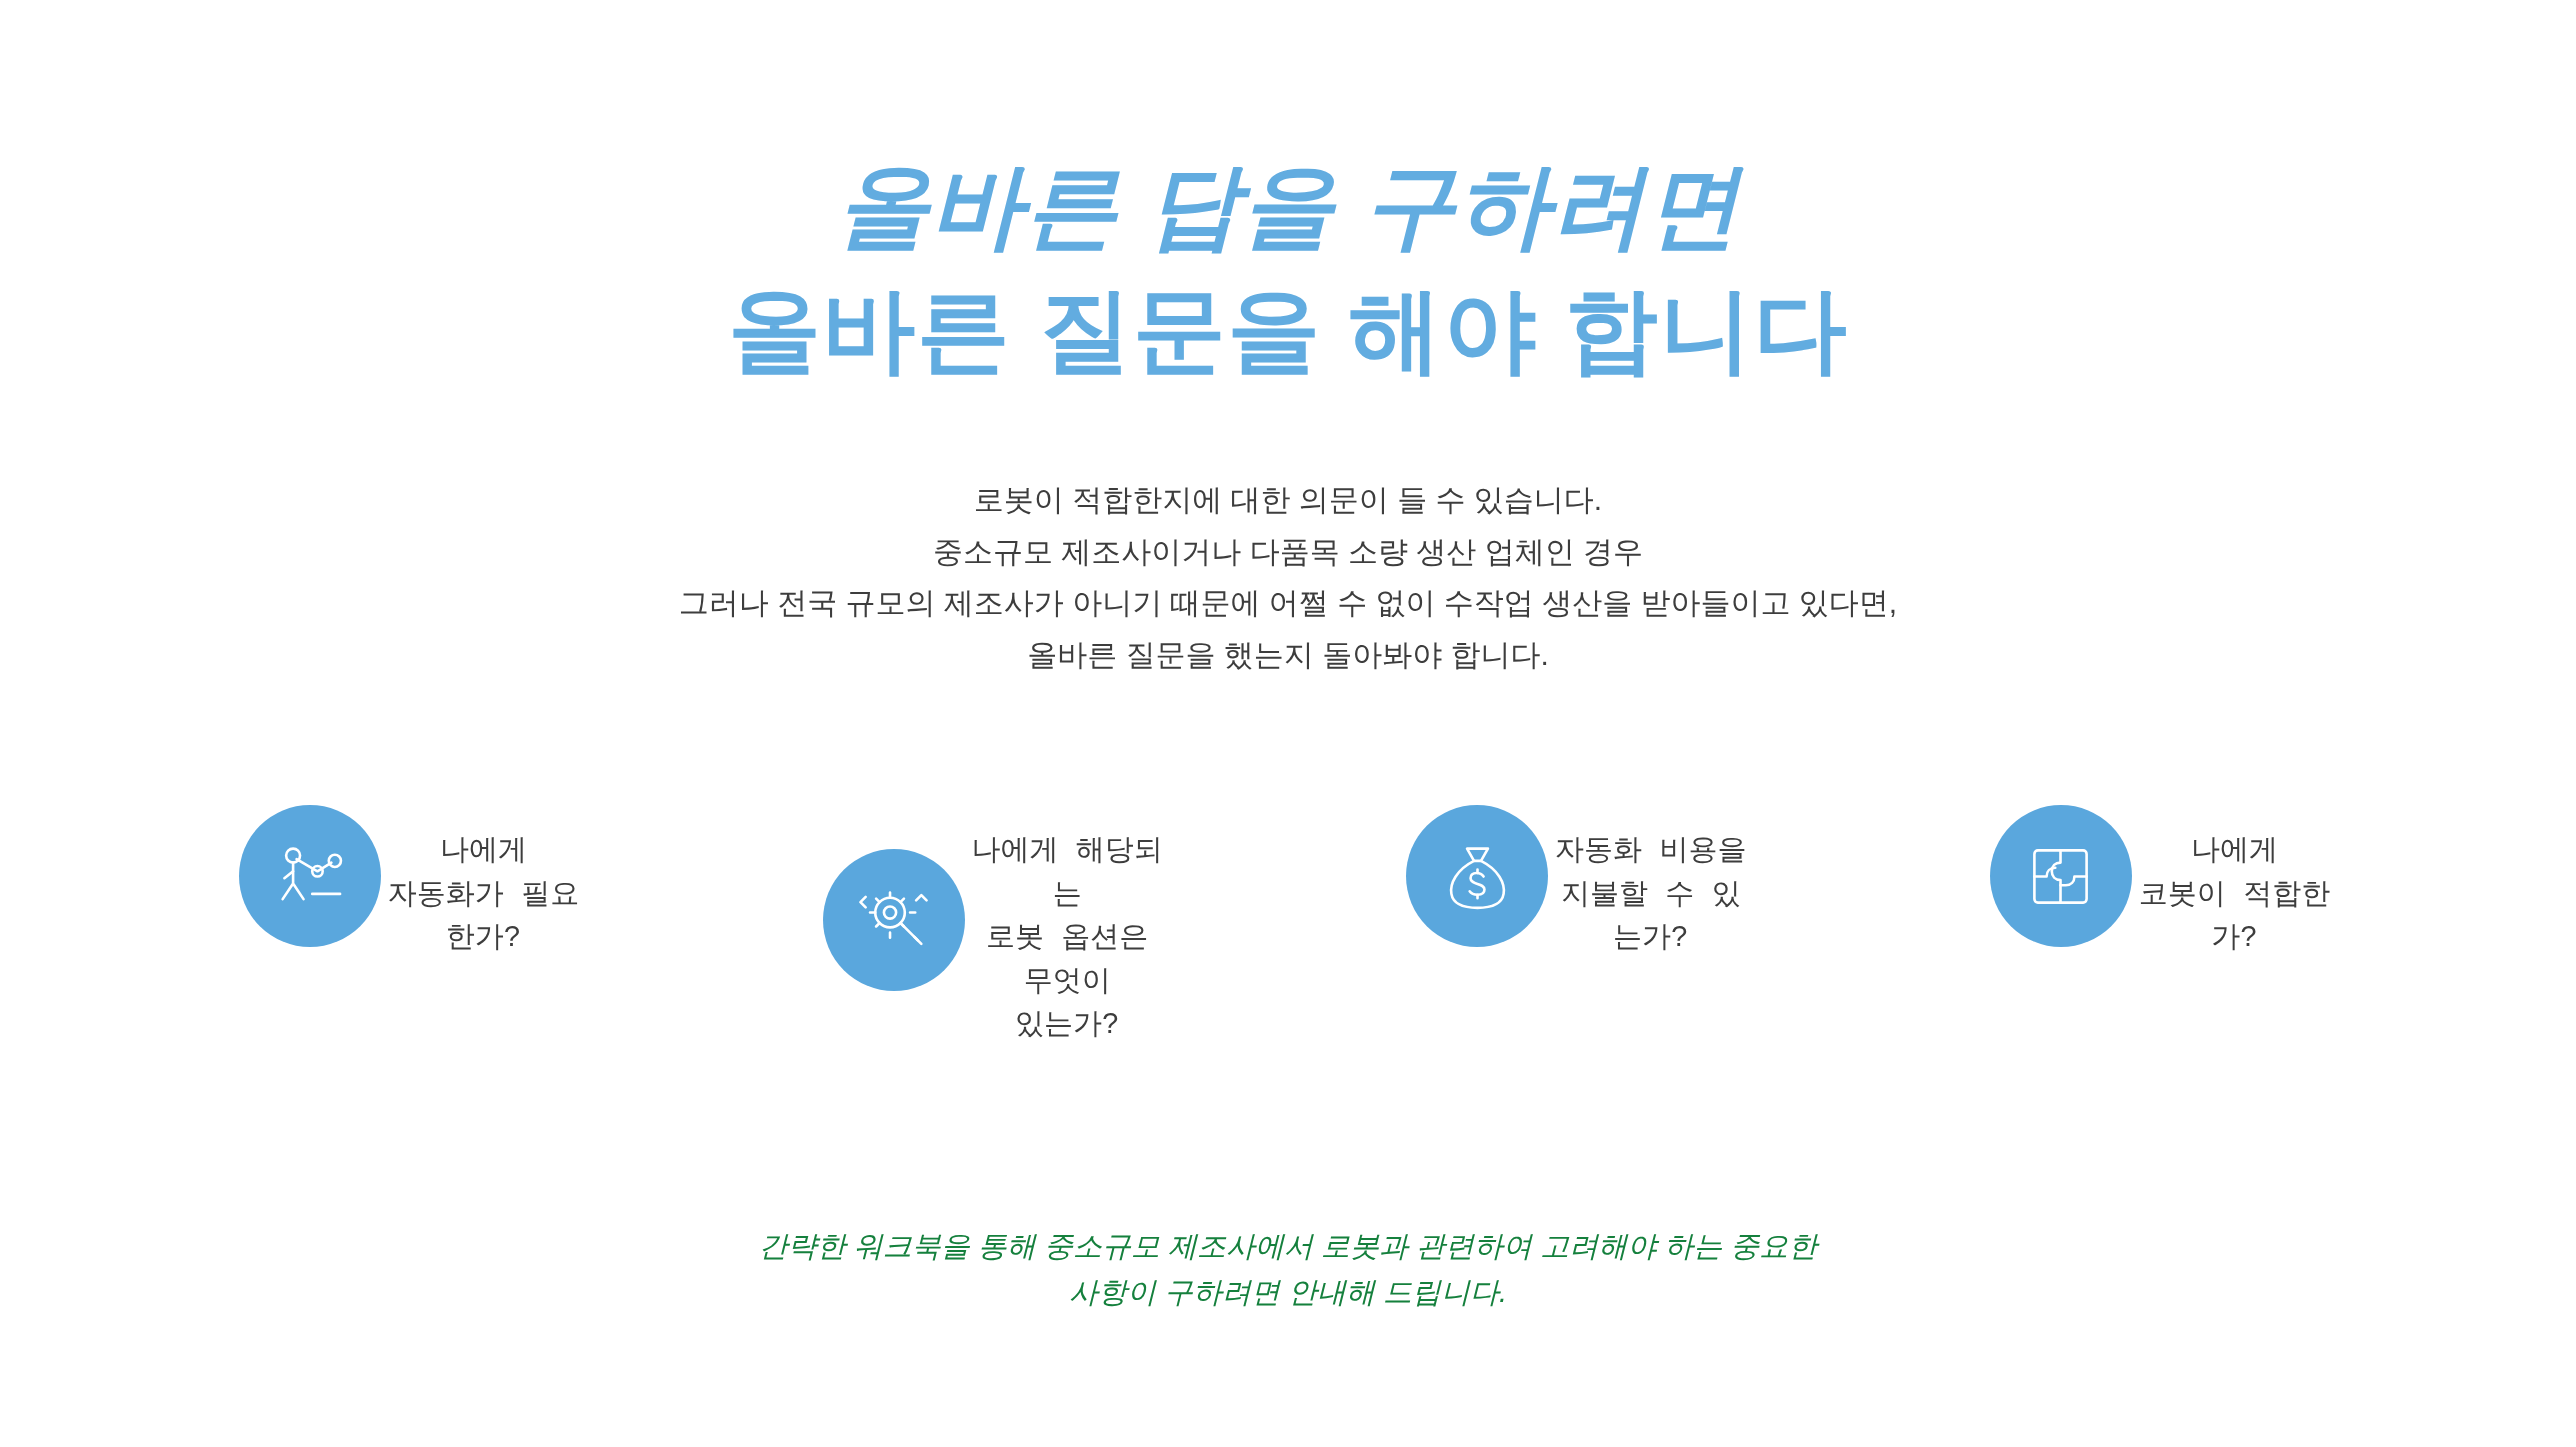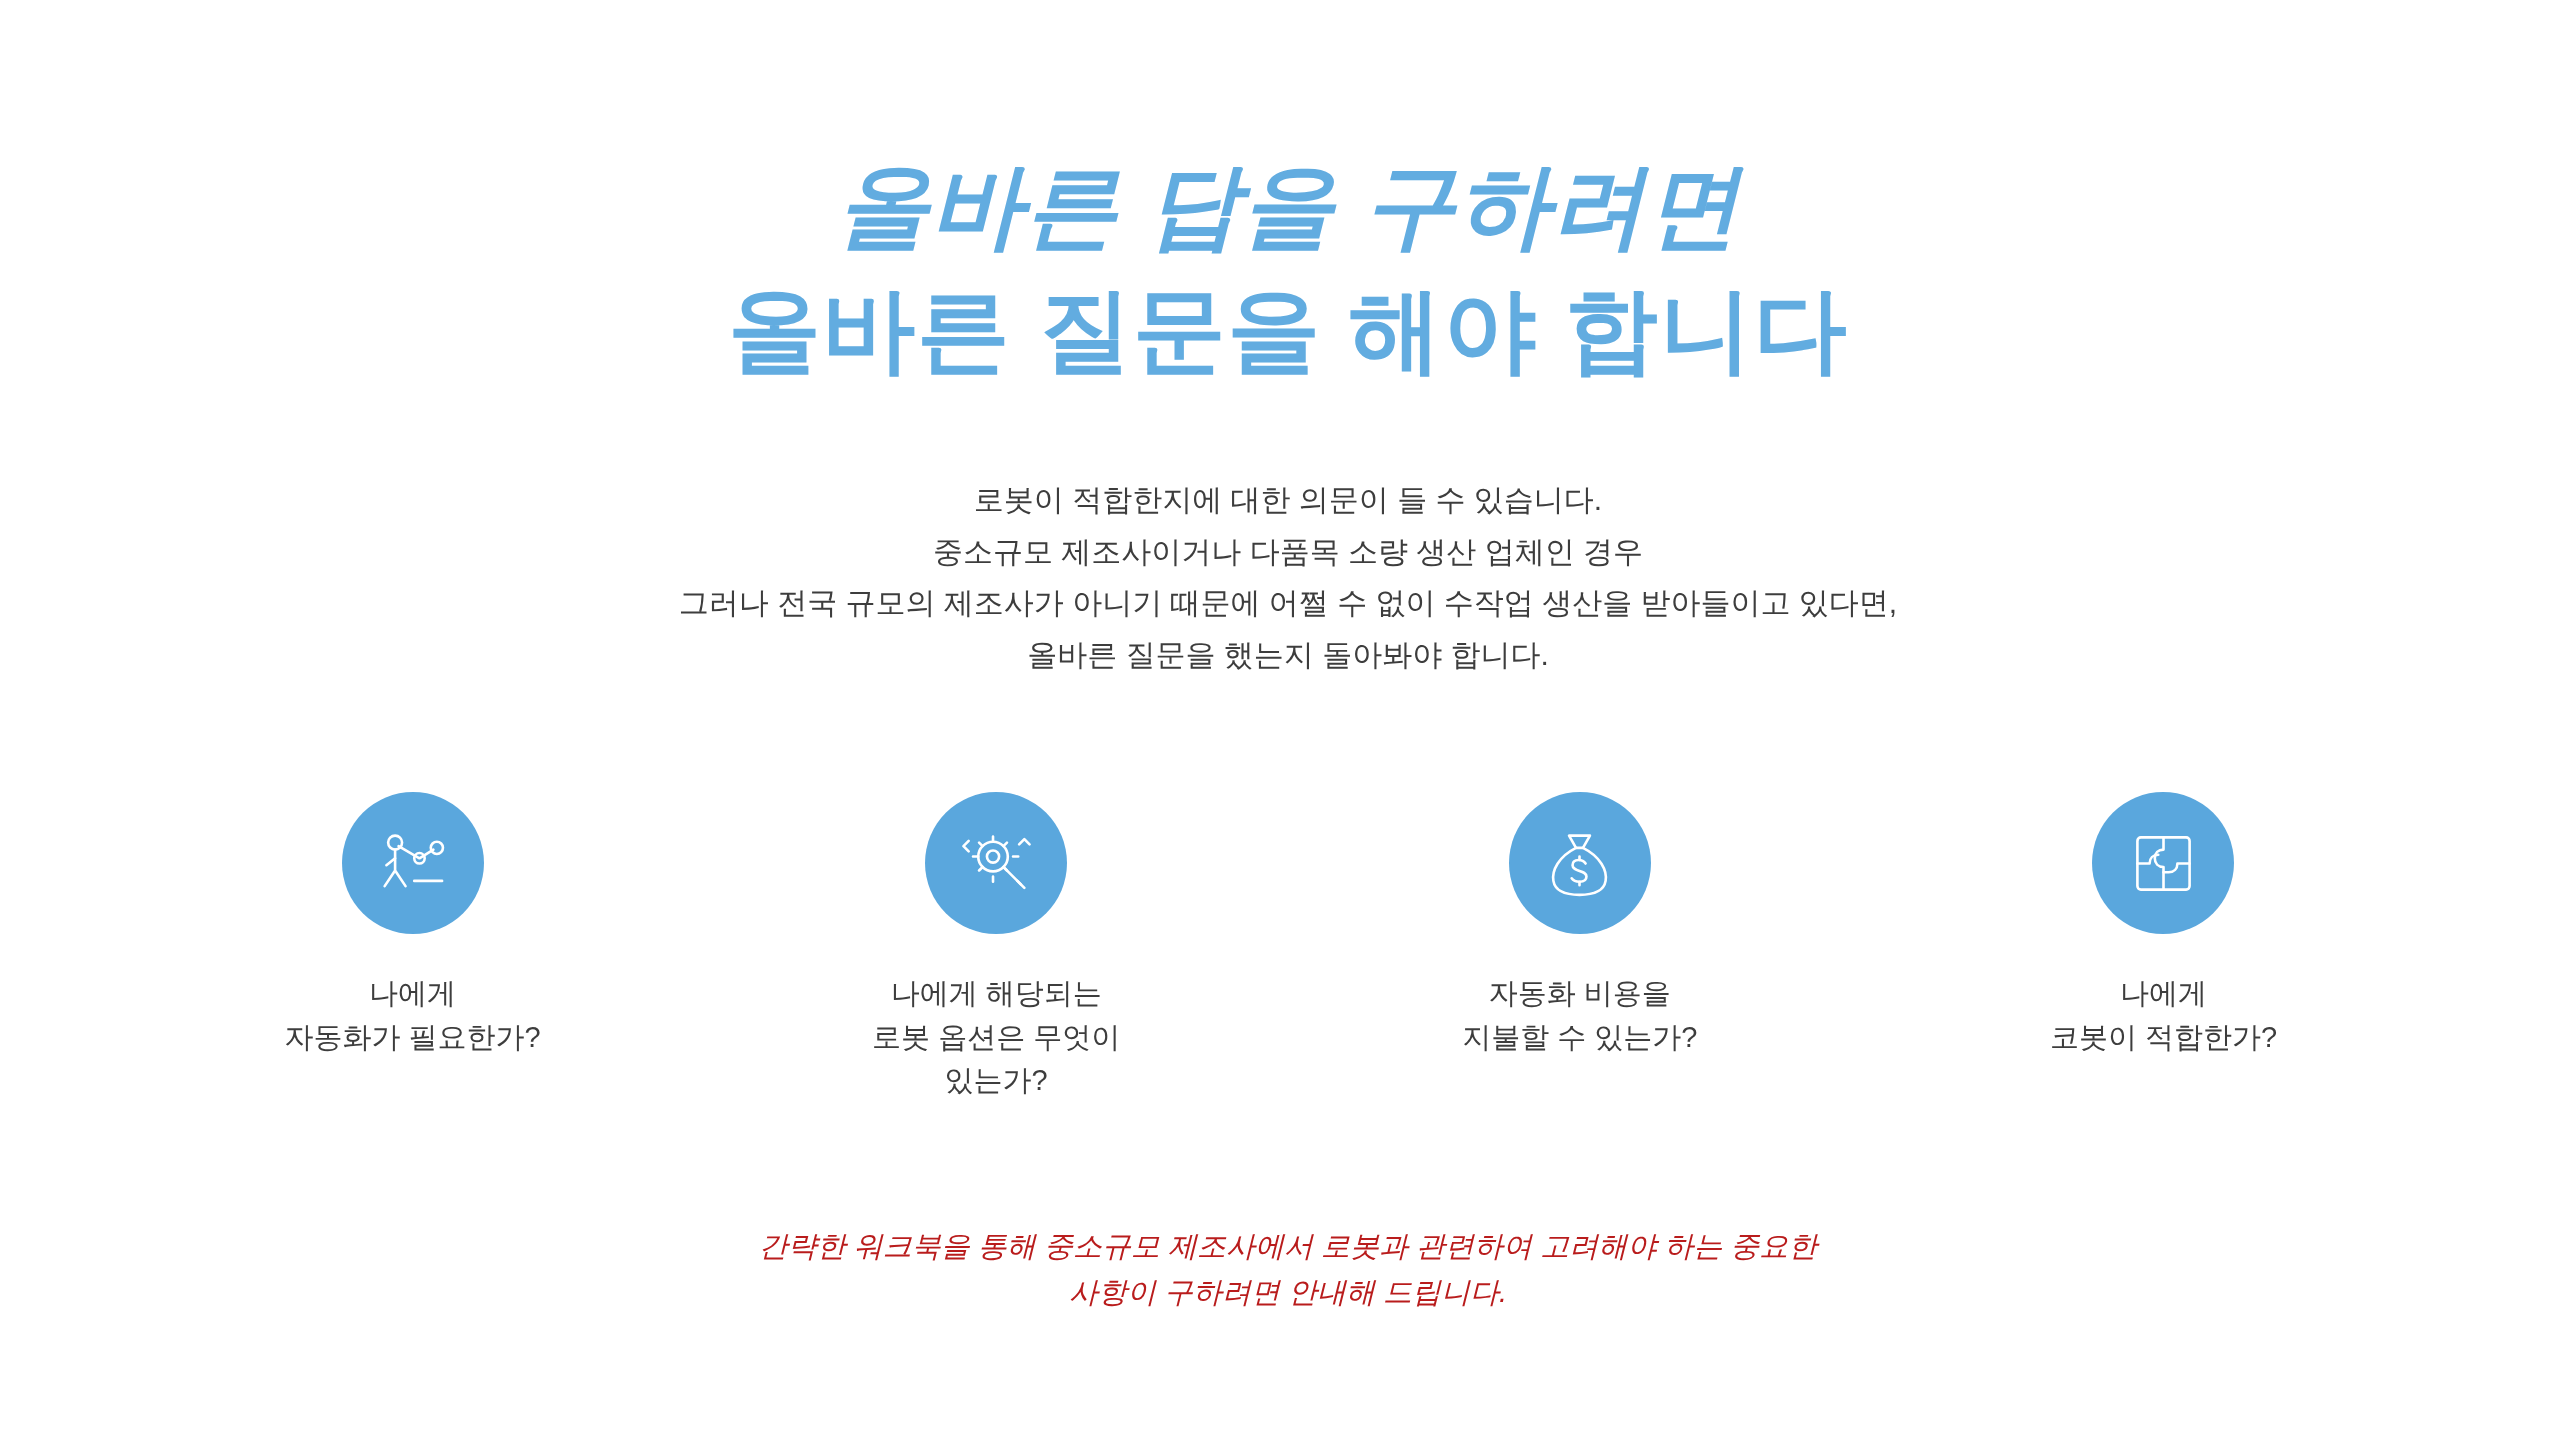--- a/index.html
+++ b/index.html
@@ -58,22 +58,23 @@
     top: 792px;
     left: 239px;
     width: 2098px;
     display: flex;
     justify-content: space-between;
     align-items: flex-start;
   }
   .icon-item {
     width: 347px;
     display: flex;
-    flex-direction: column;
+    flex-direction: row;
     align-items: center;
+    font-family: Liberation Mono, monospace;
   }
   .icon-circle {
     width: 142px;
     height: 142px;
     border-radius: 50%;
     background: #5aa7dd;
     display: flex;
     align-items: center;
     justify-content: center;
     flex: none;
@@ -92,21 +93,21 @@
     white-space: pre-line;
   }
 
   
   .footnote {
     position: absolute;
     top: 1223px;
     left: 0;
     width: 2576px;
     text-align: center;
-    color: #b91c1c;
+    color: #15803d;
     font-style: italic;
     font-size: 29px;
     line-height: 1.6;
   }
   .footnote span { display: block; }
 </style>
 </head>
 <body>
 
 <div class="page">

